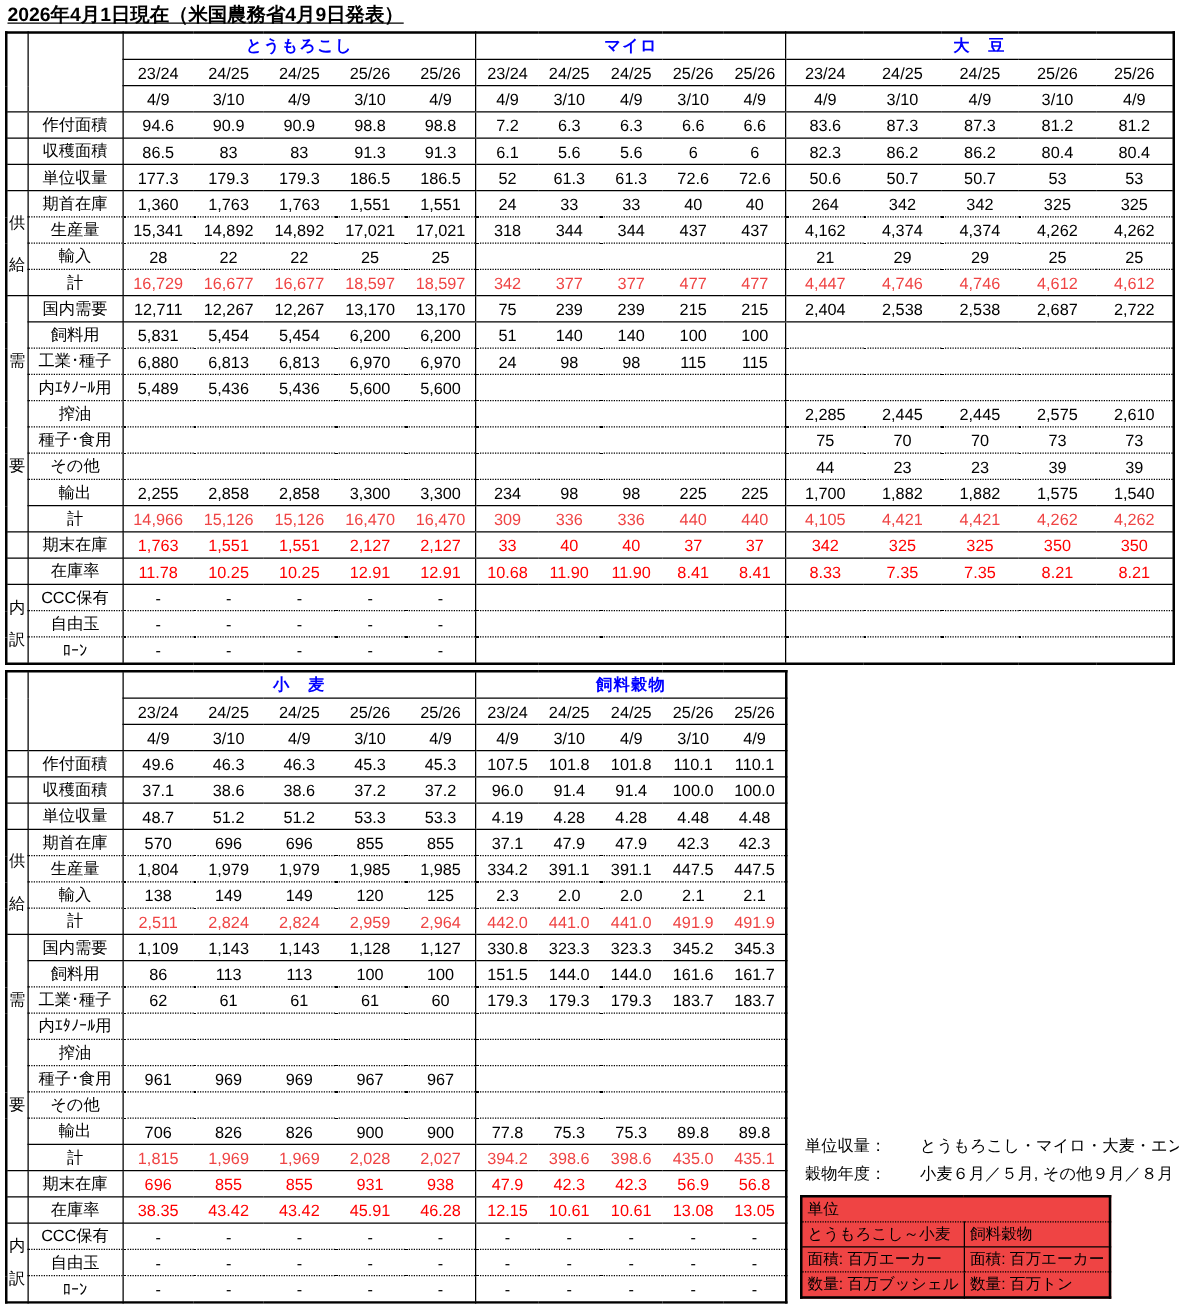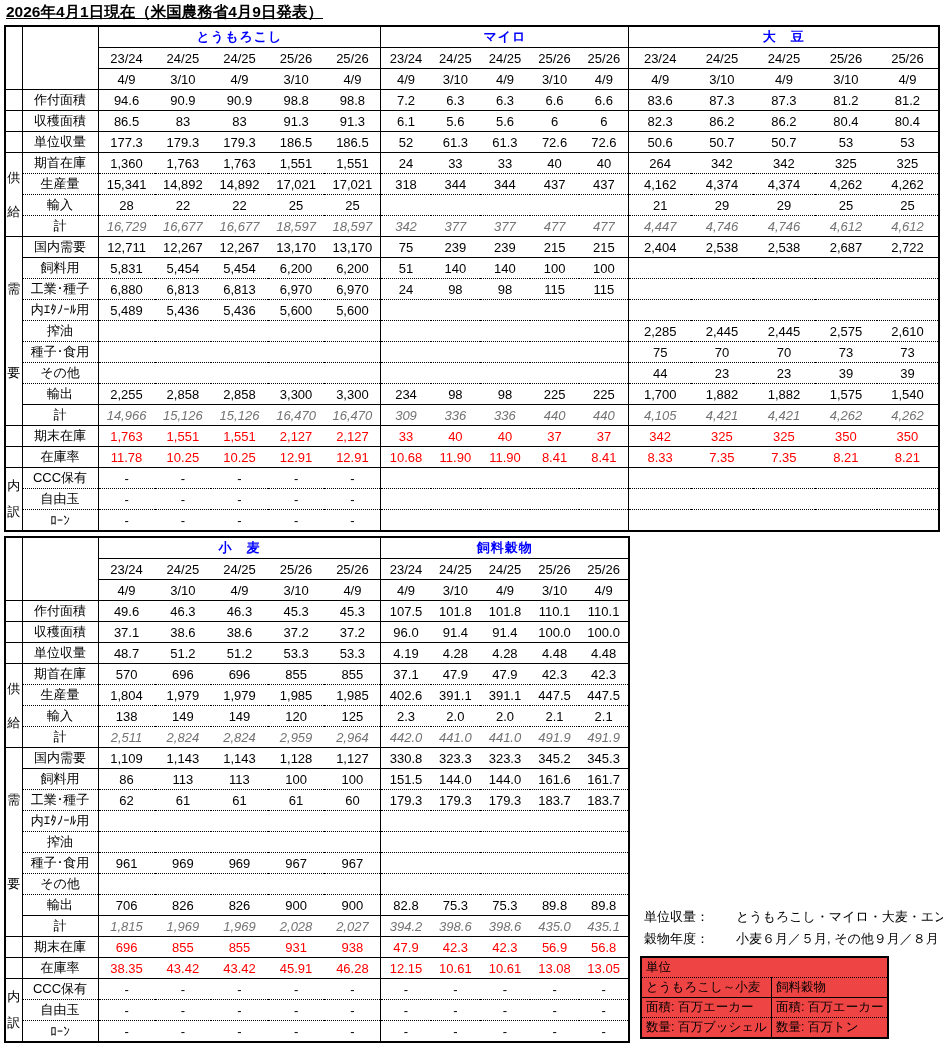--- a/index.html
+++ b/index.html
@@ -16,21 +16,21 @@
            border-left:1px solid #000;letter-spacing:1px;}
   td.yh,td.dh{border-bottom:1px solid #000;font-size:13px;}
   td.sec{border-left:1px solid #000;}
   td.lbl{border-left:1px solid #000;border-right:1px solid #000;text-align:left;
          padding-left:3px;font-size:12.5px;}
   td.ind{padding-left:16px;}
   td.gcell{border-right:1px solid #000;font-size:12.5px;line-height:14px;}
   .b-s{border-bottom:1px solid #000;}
   .b-d{border-bottom:1px dotted #000;}
   .b-n{border-bottom:none;}
-  .blue{color:#737373;font-style:italic;}
+  .blue{color:#ef4444;}
   .red{color:#ff0000;}
   .gtxt{white-space:pre-line;display:inline-block;}
   #table1{left:4px;top:25px;}
   #table2{left:4px;top:536px;border-radius:22px;}
   .notes{position:absolute;left:644px;top:906px;font-size:13px;line-height:22px;white-space:nowrap;}
   .note-label{display:inline-block;width:92px;}
   table.units{position:absolute;left:640px;top:956px;border-collapse:collapse;table-layout:fixed;
               border:2px solid #000;background:#ef4444;}
   table.units td{font-size:12.5px;height:19px;padding:0 4px;text-align:left;vertical-align:middle;
                  white-space:nowrap;overflow:hidden;}
@@ -600,21 +600,21 @@
         <td class="b-d">42.3</td>
         <td class="b-d">42.3</td>
       </tr>
       <tr>
         <td class="lbl b-d">生産量</td>
         <td class="b-d sec">1,804</td>
         <td class="b-d">1,979</td>
         <td class="b-d">1,979</td>
         <td class="b-d">1,985</td>
         <td class="b-d">1,985</td>
-        <td class="b-d sec">402.6</td>
+        <td class="b-d sec">334.2</td>
         <td class="b-d">391.1</td>
         <td class="b-d">391.1</td>
         <td class="b-d">447.5</td>
         <td class="b-d">447.5</td>
       </tr>
       <tr>
         <td class="lbl b-d">輸入</td>
         <td class="b-d sec">138</td>
         <td class="b-d">149</td>
         <td class="b-d">149</td>
@@ -732,21 +732,21 @@
         <td class="b-d"></td>
         <td class="b-d"></td>
       </tr>
       <tr>
         <td class="lbl b-s">輸出</td>
         <td class="b-s sec">706</td>
         <td class="b-s">826</td>
         <td class="b-s">826</td>
         <td class="b-s">900</td>
         <td class="b-s">900</td>
-        <td class="b-s sec">82.8</td>
+        <td class="b-s sec">77.8</td>
         <td class="b-s">75.3</td>
         <td class="b-s">75.3</td>
         <td class="b-s">89.8</td>
         <td class="b-s">89.8</td>
       </tr>
       <tr>
         <td class="lbl b-s ind">計</td>
         <td class="b-s sec blue">1,815</td>
         <td class="b-s blue">1,969</td>
         <td class="b-s blue">1,969</td>

